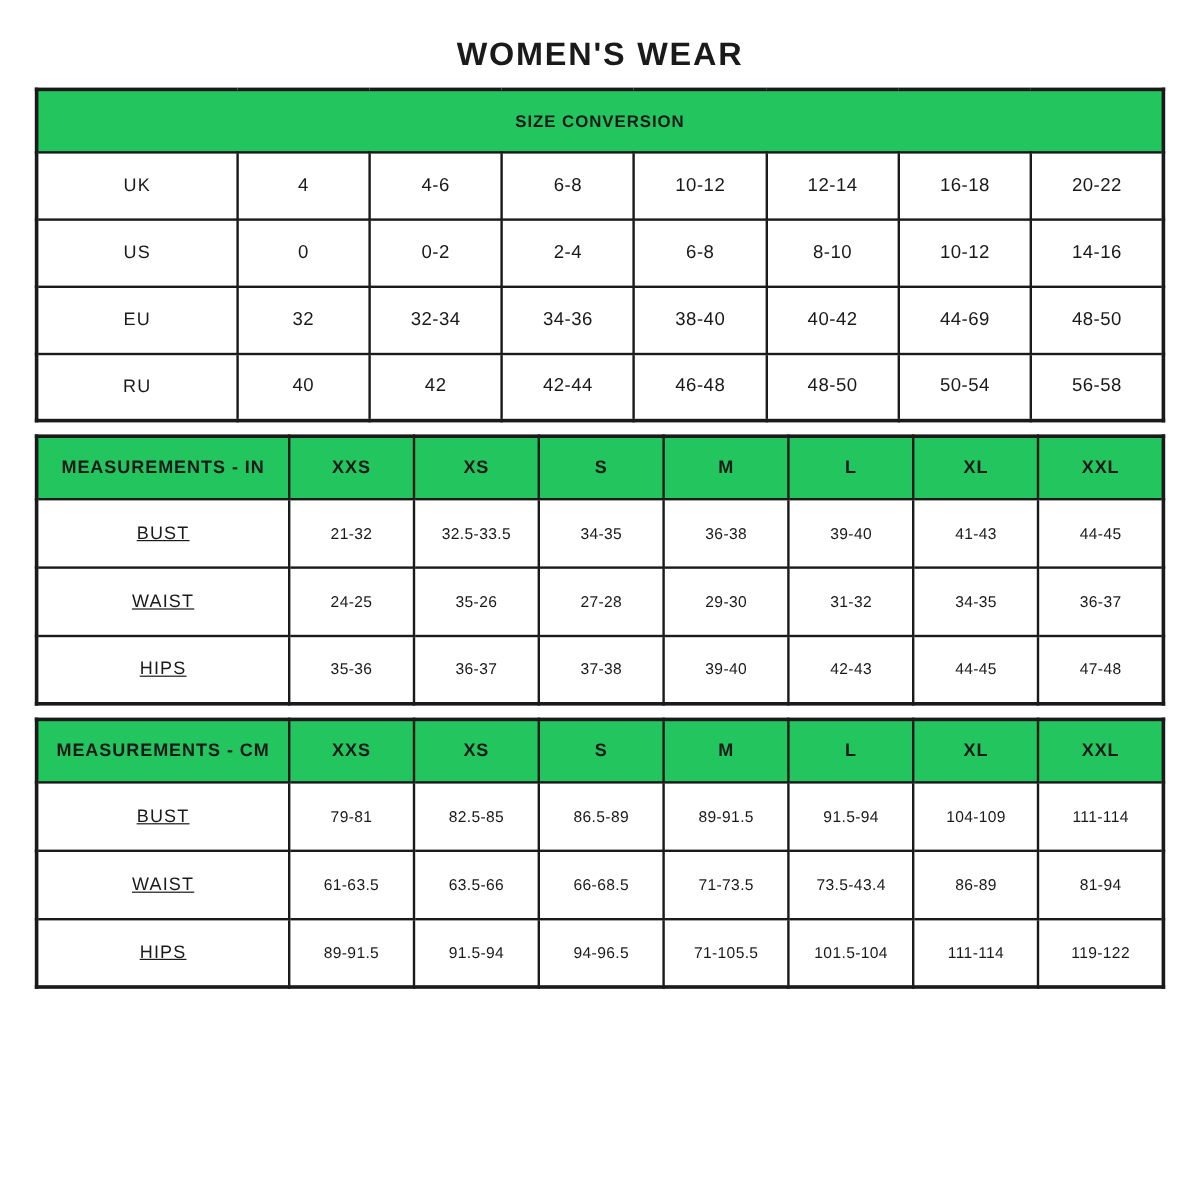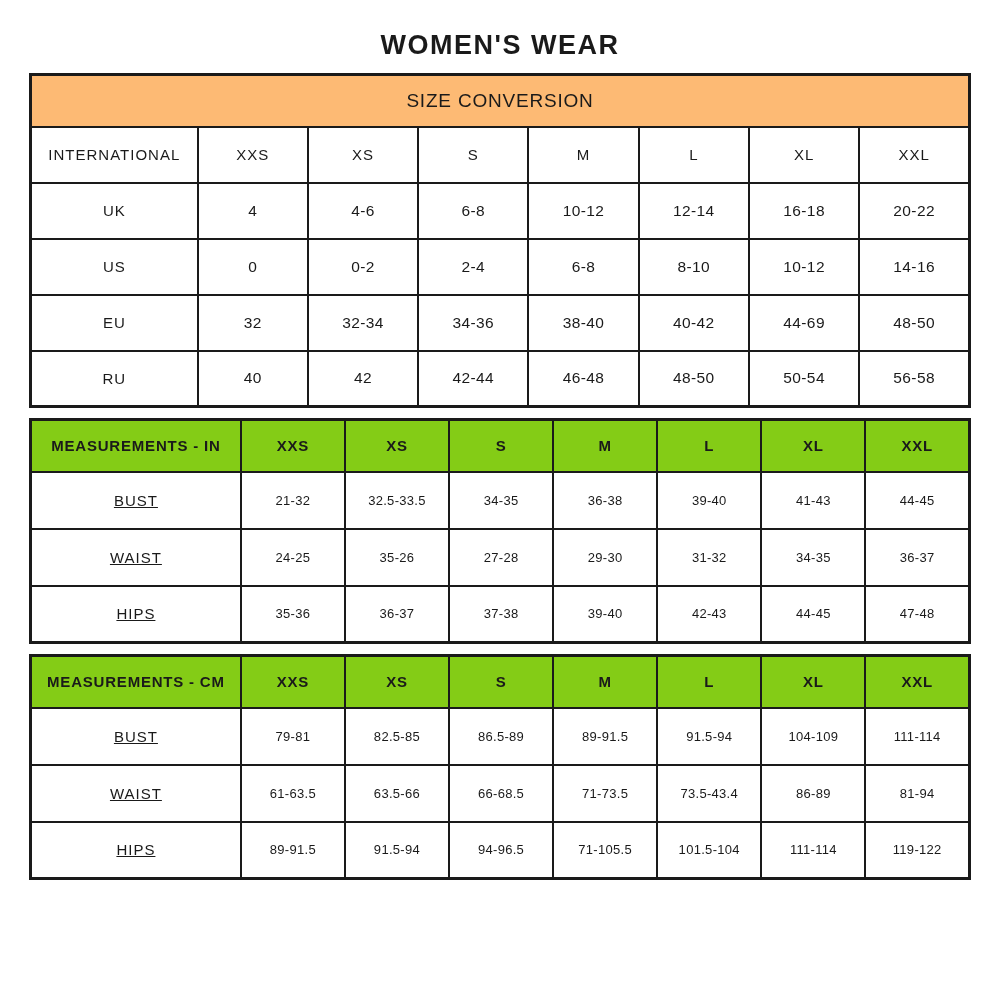--- a/index.html
+++ b/index.html
@@ -29,35 +29,35 @@
     text-align:center;
     vertical-align:middle;
     padding:0 2px;
     background:#ffffff;
   }
   
   .t1 col.c0{width:17.8%;}
   .t1 tr{height:56px;}
   .t1 tr.banner-row{height:52px;}
   .t1 td.banner{
-    background:#fdba74;
-    font-weight:400;
-    font-size:19px;
+    background:#22c55e;
+    font-weight:700;
+    font-size:14px;
     letter-spacing:0.8px;
   }
   .t1 td{font-size:15.5px;letter-spacing:0.4px;}
   .t1 tr.cols-row td,
   .t1 td.label{font-size:15px;letter-spacing:1px;}
   
   .tm{margin-top:10px;}
   .tm col.c0{width:22.4%;}
   .tm tr{height:57px;}
   .tm tr.hdr{height:52px;}
   .tm td.hcell{
-    background:#84cc16;
+    background:#22c55e;
     font-weight:700;
     font-size:15px;
     letter-spacing:0.8px;
   }
   .tm td{font-size:13px;letter-spacing:0.3px;}
   .tm td.label{font-size:15px;letter-spacing:1px;text-decoration:underline;}
 </style>
 </head>
 <body>
 
@@ -66,30 +66,20 @@
   <h1 class="title">WOMEN'S WEAR</h1>
 
   <table class="tbl t1">
     <colgroup>
         <col class="c0">
         <col span="7">
       </colgroup>
     <tbody>
       <tr class="banner-row">
         <td colspan="8" class="banner">SIZE CONVERSION</td>
-      </tr>
-      <tr class="cols-row">
-        <td>INTERNATIONAL</td>
-        <td>XXS</td>
-        <td>XS</td>
-        <td>S</td>
-        <td>M</td>
-        <td>L</td>
-        <td>XL</td>
-        <td>XXL</td>
       </tr>
       <tr>
         <td class="label">UK</td>
         <td>4</td>
         <td>4-6</td>
         <td>6-8</td>
         <td>10-12</td>
         <td>12-14</td>
         <td>16-18</td>
         <td>20-22</td>

